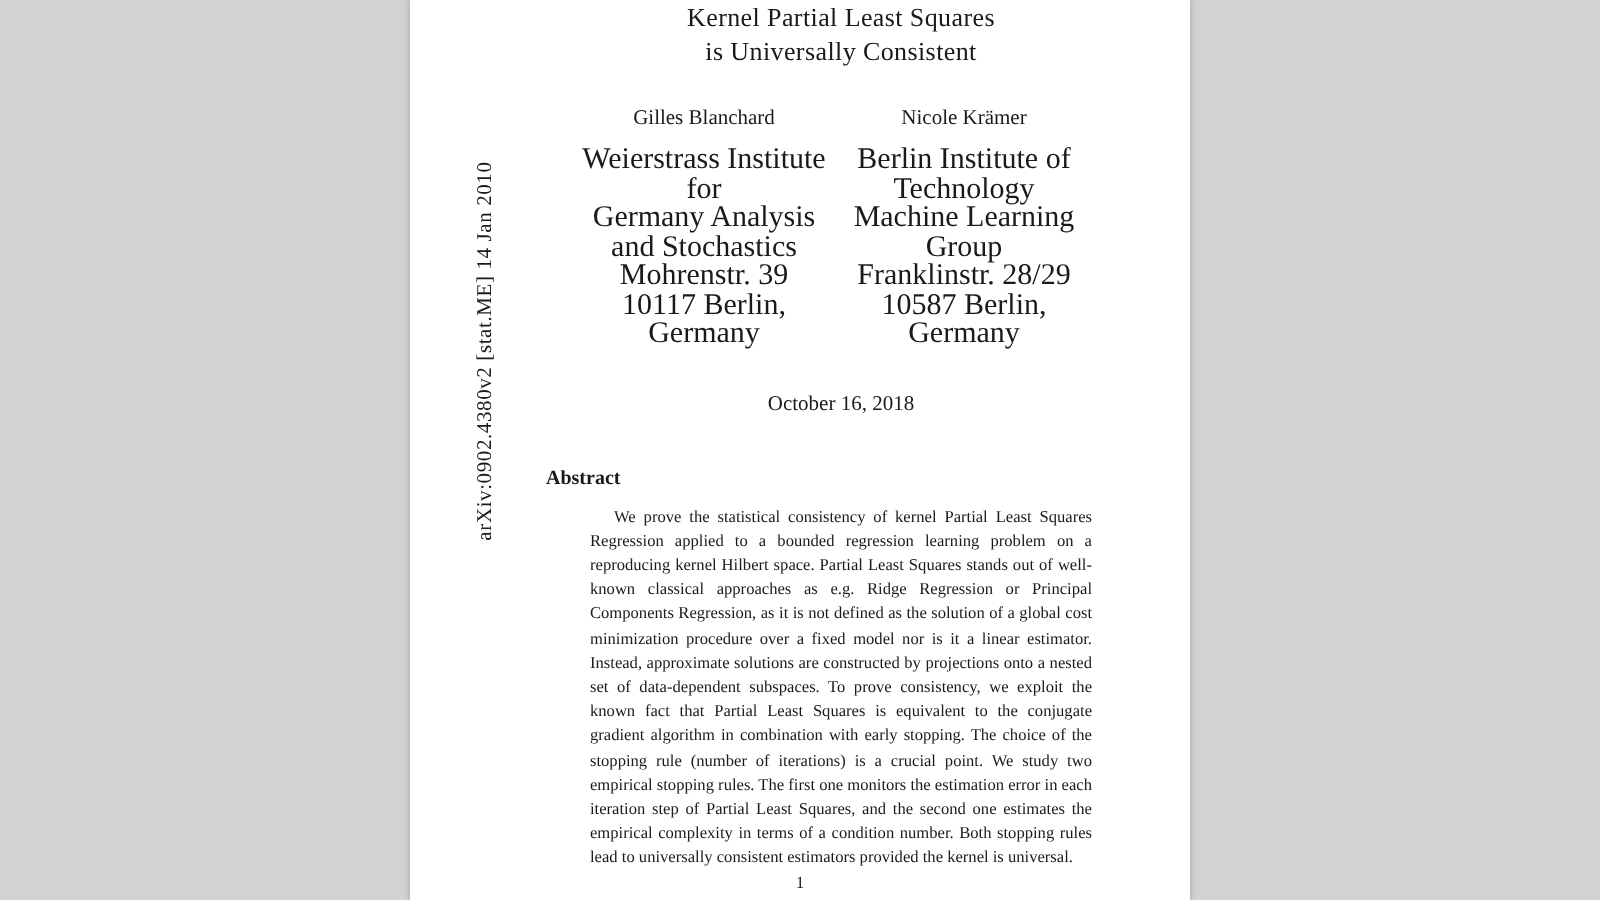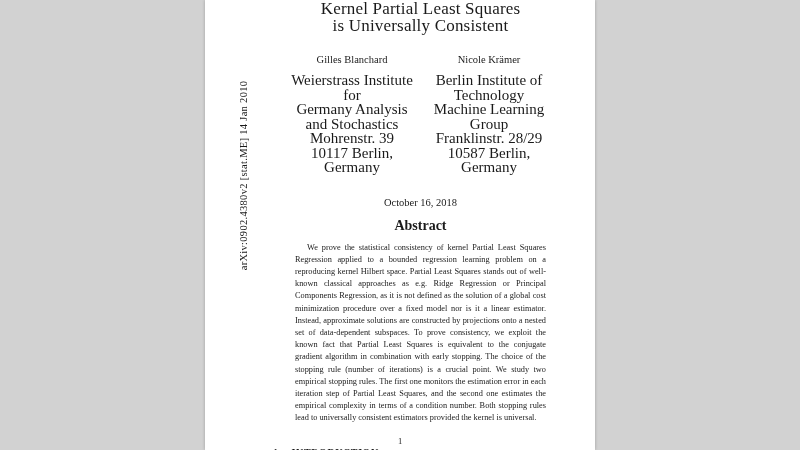--- a/index.html
+++ b/index.html
@@ -46,29 +46,29 @@
   }
   .content {
     position: absolute;
     left: 68px;
     top: 0;
     width: 295px;
     height: 450px;
   }
   .title {
     text-align: center;
-    font-size: 17px;
+    font-size: 13px;
     line-height: 17px;
     margin-top: 0px;
     letter-spacing: 0.2px;
   }
   .title div { white-space: nowrap; }
   .authors {
     display: flex;
-    justify-content: space-between;
+    justify-content: flex-start;
     margin-top: 20px;
     padding: 0 14px;
   }
   .author-col {
     width: 130px;
     text-align: center;
   }
   .author-name {
     font-size: 10.5px;
     margin-bottom: 8px;
@@ -76,24 +76,24 @@
   .author-line {
     font-size: 15px;
     line-height: 14.5px;
   }
   .date {
     text-align: center;
     font-size: 10.5px;
     margin-top: 22px;
   }
   .abstract-head {
-    text-align: center;
-    font-size: 14px;
+    text-align: left;
+    font-size: 10px;
     font-weight: bold;
-    margin-top: 10px;
+    margin-top: 26px;
   }
   .abstract-body {
     margin: 8px 22px 0 22px;
     font-size: 8.3px;
     line-height: 12.2px;
     text-align: justify;
     text-justify: inter-word;
   }
   .abstract-body .indent { display: inline-block; width: 12px; }
   .section-head {

